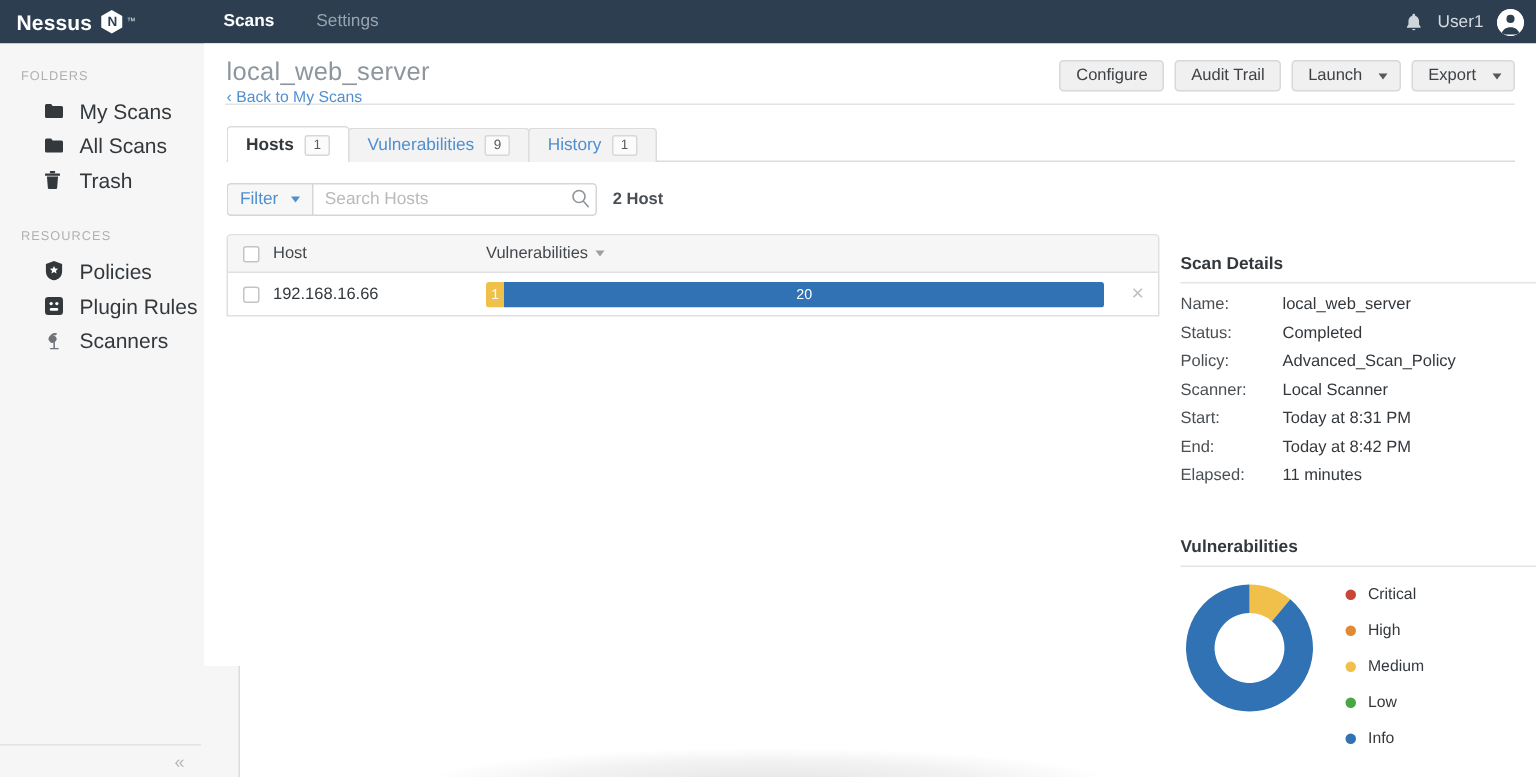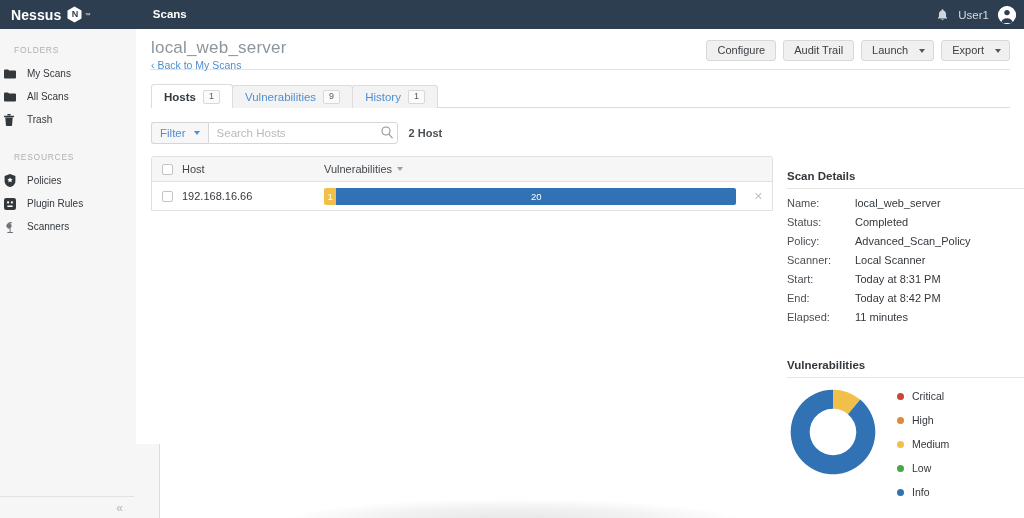--- a/index.html
+++ b/index.html
@@ -68,21 +68,20 @@
     font-size: 6px;
     vertical-align: super;
     margin-left: 1px;
     opacity: .85;
   }
   .nav-links {
     display: flex;
     align-items: center;
     height: 29px;
     margin-left: 0px;
-    flex-direction: column;
   }
   .nav-link {
     font-size: 11.5px;
     padding: 0 14px;
     line-height: 29px;
     color: #9aa4ae;
     cursor: pointer;
   }
   .nav-link.active {
     color: #ffffff;
@@ -125,24 +124,24 @@
     letter-spacing: .7px;
     color: #b0b0b0;
     padding: 16px 0 7px 14px;
     text-transform: uppercase;
   }
   .side-head.res { padding-top: 21px; }
   .side-item {
     display: flex;
     align-items: center;
     height: 23px;
-    padding-left: 4px;
+    padding-left: 30px;
     cursor: pointer;
     color: #33383d;
-    font-size: 10px;
+    font-size: 14px;
   }
   .side-item .si-icon {
     width: 15px;
     display: flex;
     align-items: center;
     justify-content: flex-start;
     margin-right: 8px;
   }
   .collapse-btn {
     position: absolute;

